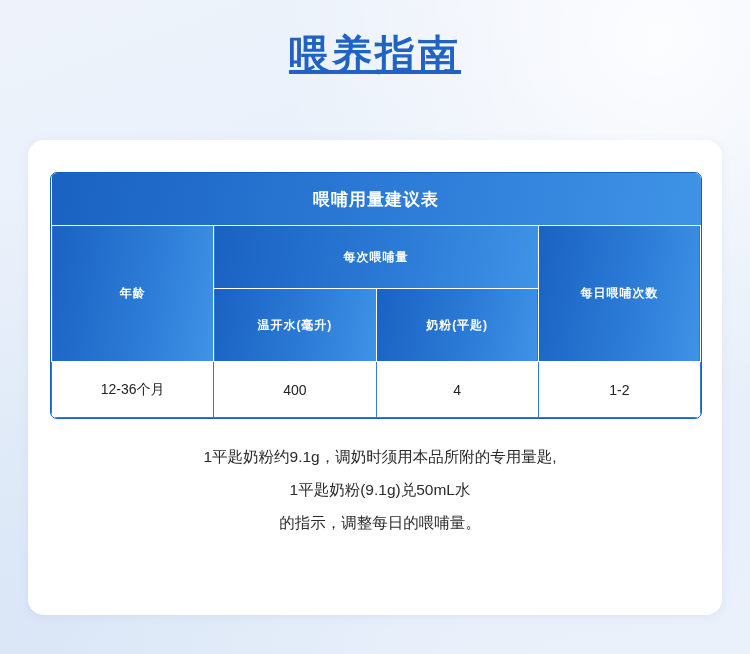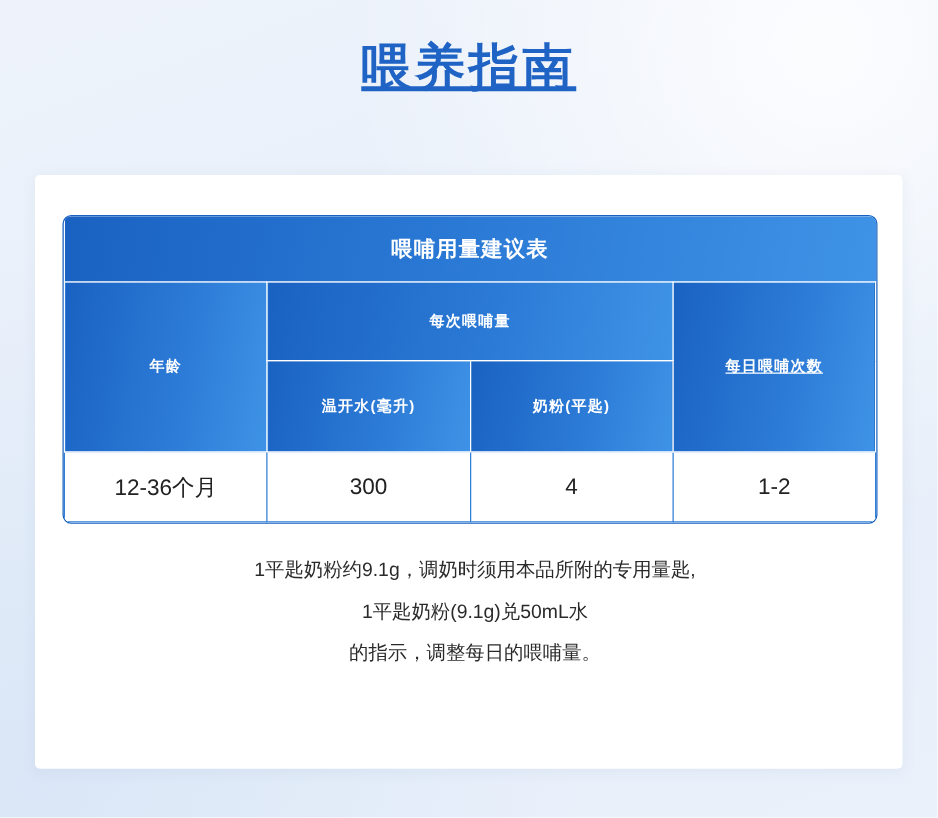--- a/index.html
+++ b/index.html
@@ -35,21 +35,21 @@
     text-decoration: underline;
   }
 
   .card {
     position: absolute;
     left: 28px;
     top: 140px;
     width: 694px;
     height: 475px;
     background: #ffffff;
-    border-radius: 4px;
+    border-radius: 16px;
     box-shadow: 0 2px 10px rgba(120,150,190,0.10);
   }
 
   .table-wrap {
     position: absolute;
     left: 22px;
     top: 32px;
     width: 650px;
     border: 1px solid #1560c0;
     border-radius: 7px;
@@ -77,32 +77,32 @@
 
   .hdr-cell {
     background: linear-gradient(100deg, #1a62c2 0%, #2b7ad6 55%, #3f93e6 100%);
     color: #ffffff;
     font-size: 12px;
     font-weight: bold;
     border: 1px solid #ffffff;
     letter-spacing: 1px;
   }
   .hdr-cell.age { width: 150px; }
-  .hdr-cell.freq { width: 162px; text-decoration: underline; }
+  .hdr-cell.freq { width: 162px; }
   .hdr-sub {
     height: 70px;
   }
   .hdr-top {
     height: 60px;
   }
 
   .body-cell {
     background: #ffffff;
     color: #222222;
-    font-size: 18px;
+    font-size: 14px;
     height: 53px;
     border: 1px solid #2f7fd8;
     font-weight: normal;
   }
 
   .notes {
     position: absolute;
     left: 32px;
     top: 300px;
     width: 640px;
@@ -131,21 +131,21 @@
         <th class="hdr-cell age" rowspan="2">年龄</th>
         <th class="hdr-cell hdr-top" colspan="2">每次喂哺量</th>
         <th class="hdr-cell freq" rowspan="2">每日喂哺次数</th>
       </tr>
       <tr>
         <th class="hdr-cell hdr-sub">温开水(毫升)</th>
         <th class="hdr-cell hdr-sub">奶粉(平匙)</th>
       </tr>
       <tr>
         <td class="body-cell">12-36个月</td>
-        <td class="body-cell">300</td>
+        <td class="body-cell">400</td>
         <td class="body-cell">4</td>
         <td class="body-cell">1-2</td>
       </tr>
     </tbody>
       </table>
   </div>
 
   <div class="notes">
     <p>1平匙奶粉约9.1g，调奶时须用本品所附的专用量匙,</p>
     <p>1平匙奶粉(9.1g)兑50mL水</p>

